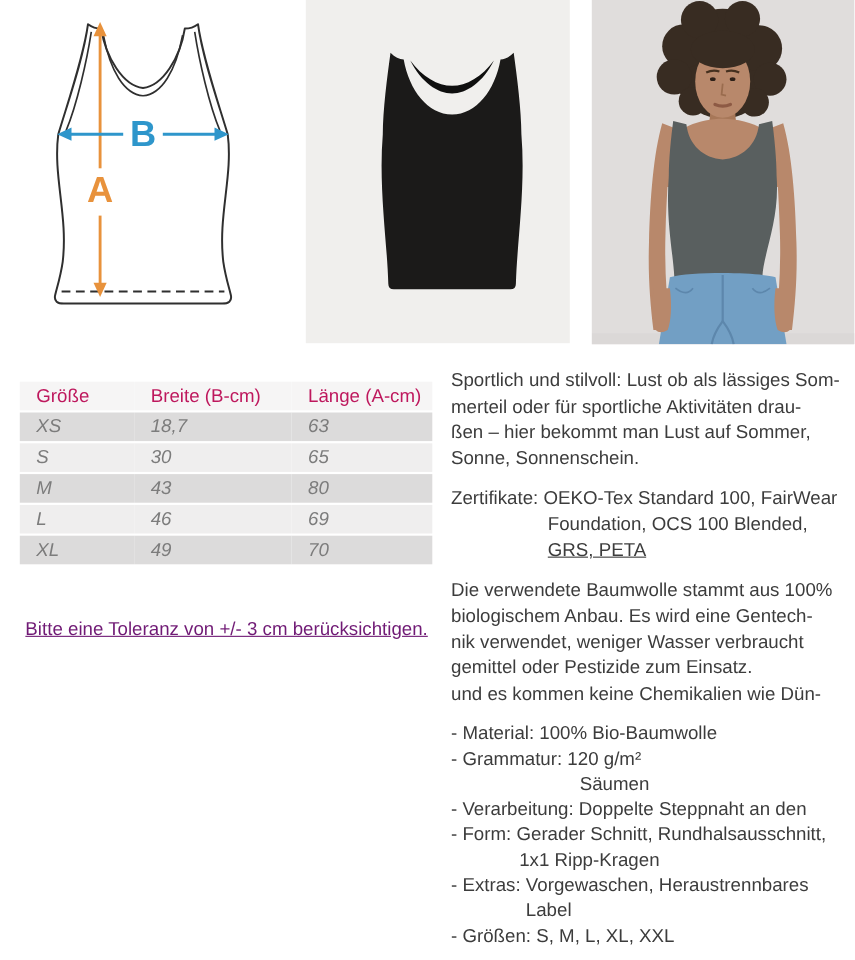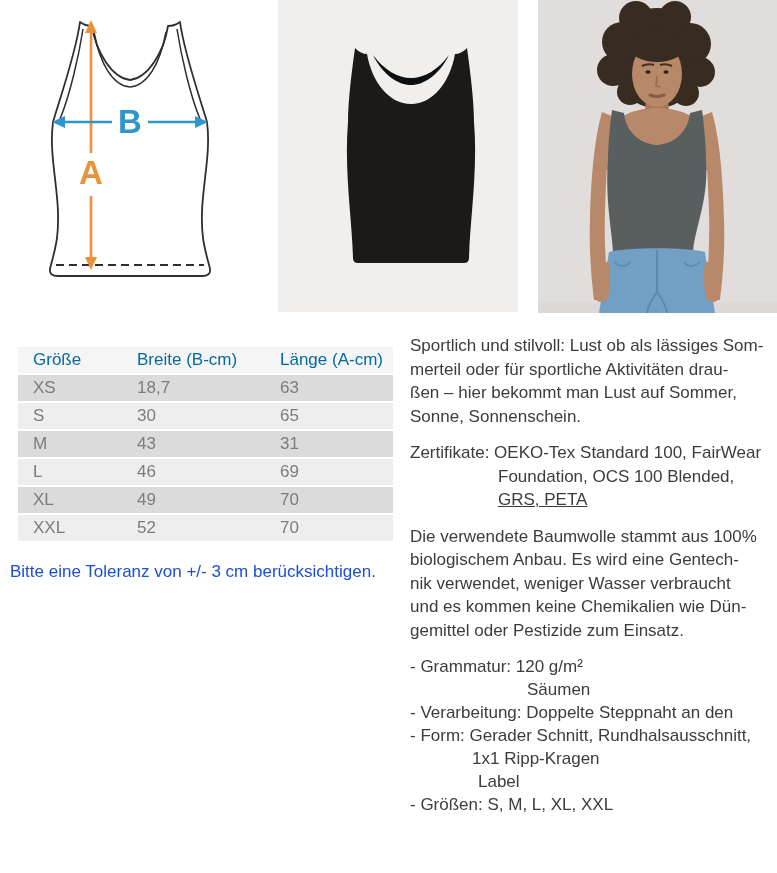--- a/index.html
+++ b/index.html
@@ -12,29 +12,29 @@
   .photo-flat{position:absolute;left:278px;top:0;width:240px;height:312px;background:#f0efed;}
   .photo-model{position:absolute;left:538px;top:0;width:239px;height:313px;background:#e0dddc;}
   .photo-flat svg,.photo-model svg,.diagram svg{display:block;width:100%;height:100%;}
   
   .size-table{
     position:absolute;left:18px;top:345px;width:375px;
     border-collapse:separate;border-spacing:0 2px;
     font-size:17px;line-height:19px;color:#7c7c7c;
   }
   .size-table th{
-    font-weight:400;text-align:left;background:#f6f5f5;color:#0369a1;
+    font-weight:400;text-align:left;background:#f6f5f5;color:#be185d;
     padding:3px 0 4px 15px;
   }
-  .size-table td{padding:3px 0 4px 15px;}
+  .size-table td{padding:3px 0 4px 15px;font-style:italic;}
   .size-table tr.dark td{background:#dcdbdb;}
   .size-table tr.light td{background:#efeeee;}
   .tolerance{
-    position:absolute;left:10px;top:562px;width:392px;text-align:left;
-    font-size:17px;color:#1d4ed8;
+    position:absolute;left:10px;top:562px;width:392px;text-align:center;
+    font-size:17px;color:#701a75;text-decoration:underline;
   }
   
   .desc{position:absolute;left:410px;top:334px;width:367px;font-size:17px;}
   .dblock{line-height:23.5px;margin:0 0 13px 0;}
   .dblock.list{margin-top:9px;line-height:23px;margin-bottom:0;}
   .dline{white-space:nowrap;}
 </style>
 </head>
 <body>
 
@@ -187,35 +187,30 @@
           <td>63</td>
         </tr>
         <tr class="light">
           <td>S</td>
           <td>30</td>
           <td>65</td>
         </tr>
         <tr class="dark">
           <td>M</td>
           <td>43</td>
-          <td>31</td>
+          <td>80</td>
         </tr>
         <tr class="light">
           <td>L</td>
           <td>46</td>
           <td>69</td>
         </tr>
         <tr class="dark">
           <td>XL</td>
           <td>49</td>
-          <td>70</td>
-        </tr>
-        <tr class="light">
-          <td>XXL</td>
-          <td>52</td>
           <td>70</td>
         </tr>
       </tbody>
   </table>
 
   <div class="tolerance">Bitte eine Toleranz von +/- 3 cm berücksichtigen.</div>
 
   <div class="desc">
       <div class="dblock">
         <div class="dline">Sportlich und stilvoll: Lust ob als lässiges Som-</div>
@@ -225,27 +220,29 @@
       </div>
       <div class="dblock">
         <div class="dline">Zertifikate: OEKO-Tex Standard 100, FairWear</div>
         <div class="dline" style="padding-left: 88px;">Foundation, OCS 100 Blended,</div>
         <div class="dline" style="padding-left: 88px; text-decoration: underline;">GRS, PETA</div>
       </div>
       <div class="dblock">
         <div class="dline">Die verwendete Baumwolle stammt aus 100%</div>
         <div class="dline">biologischem Anbau. Es wird eine Gentech-</div>
         <div class="dline">nik verwendet, weniger Wasser verbraucht</div>
+        <div class="dline">gemittel oder Pestizide zum Einsatz.</div>
         <div class="dline">und es kommen keine Chemikalien wie Dün-</div>
-        <div class="dline">gemittel oder Pestizide zum Einsatz.</div>
       </div>
       <div class="dblock list">
+        <div class="dline">- Material: 100% Bio-Baumwolle</div>
         <div class="dline">- Grammatur: 120 g/m²</div>
         <div class="dline" style="padding-left: 117px;">Säumen</div>
         <div class="dline">- Verarbeitung: Doppelte Steppnaht an den</div>
         <div class="dline">- Form: Gerader Schnitt, Rundhalsausschnitt,</div>
         <div class="dline" style="padding-left: 62px;">1x1 Ripp-Kragen</div>
+        <div class="dline">- Extras: Vorgewaschen, Heraustrennbares</div>
         <div class="dline" style="padding-left: 68px;">Label</div>
         <div class="dline">- Größen: S, M, L, XL, XXL</div>
       </div>
     </div>
 
 </div>
 
 </body></html>

